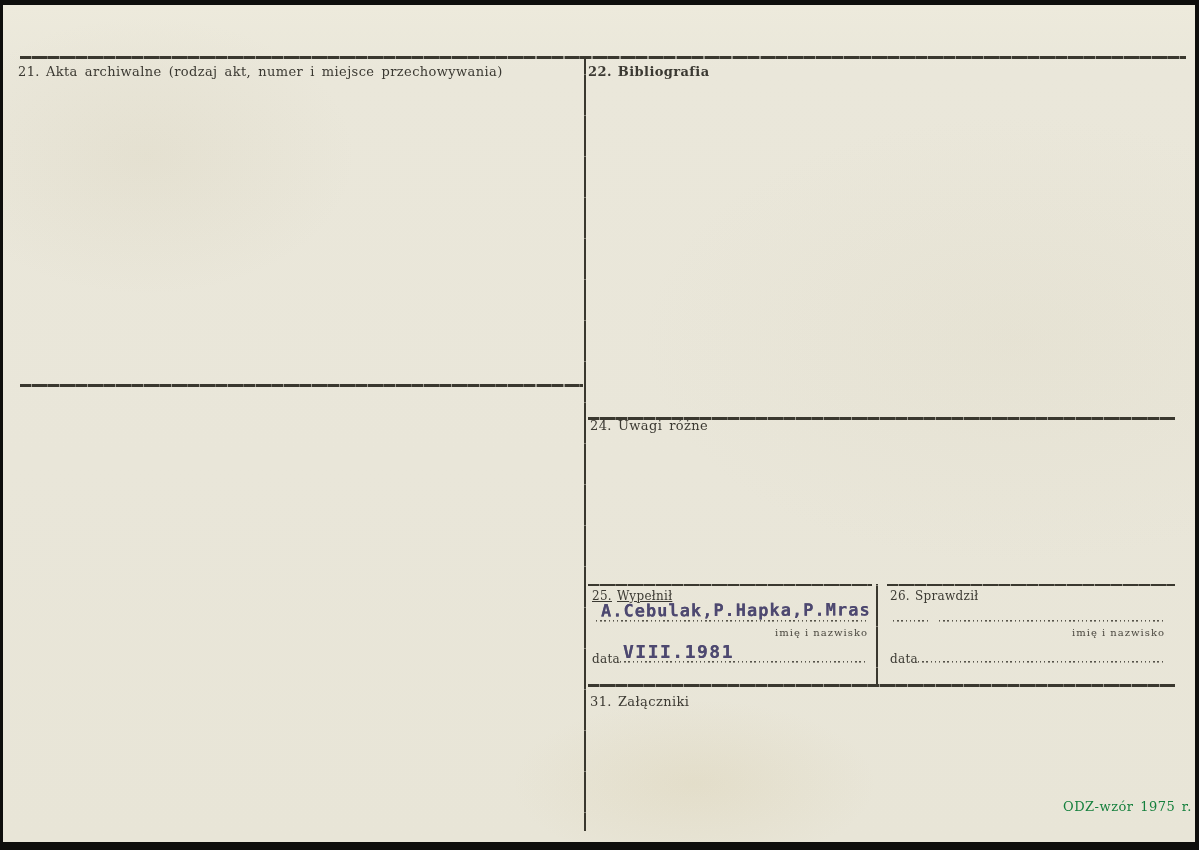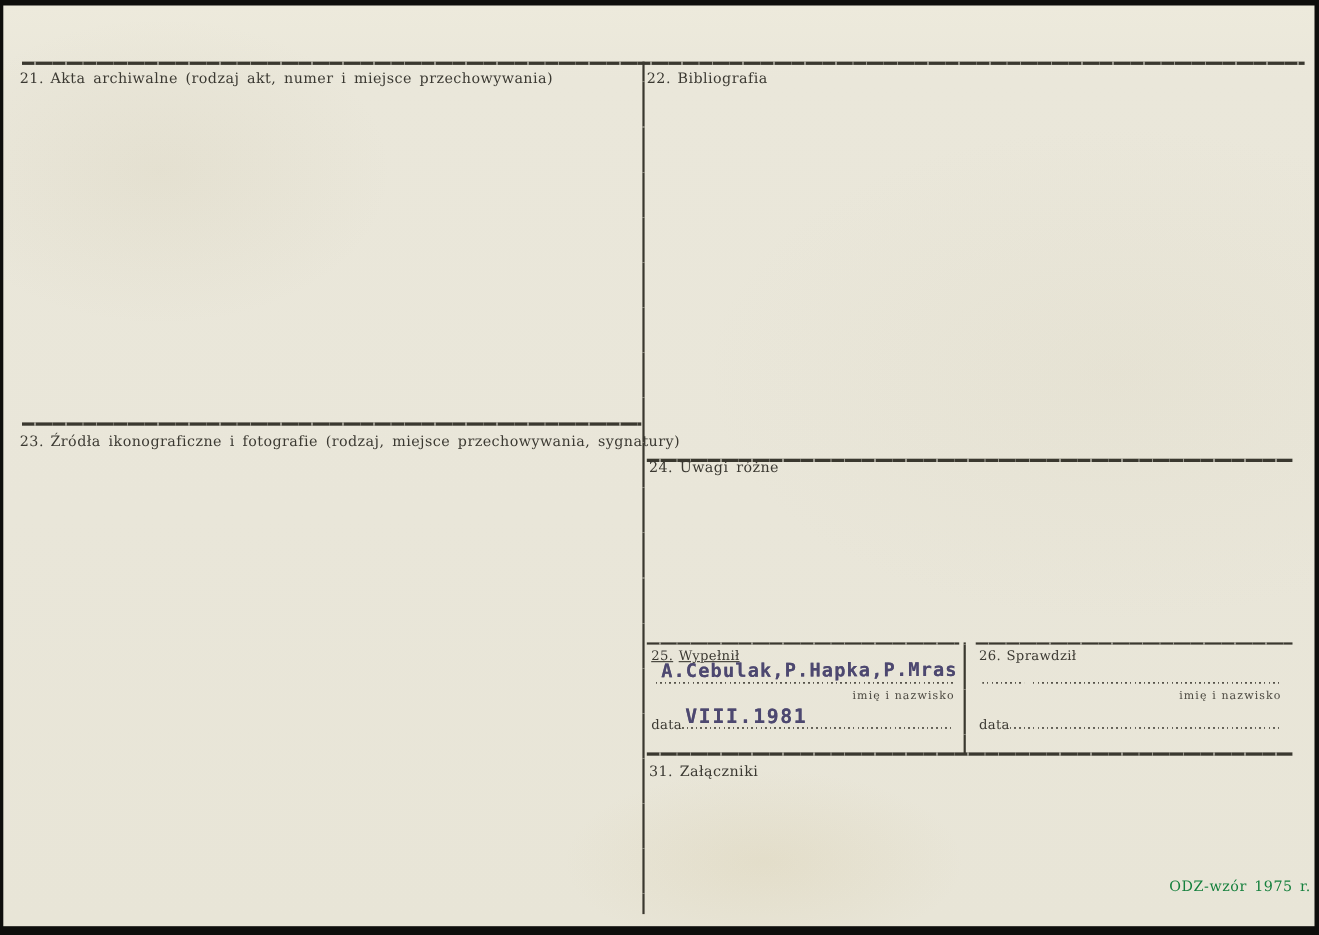--- a/index.html
+++ b/index.html
@@ -92,28 +92,25 @@
   <div class="rule" style="left:588px;top:584px;width:284px;height:2px;"></div>
   <div class="rule" style="left:887px;top:584px;width:288px;height:2px;"></div>
   <div class="rule v" style="left:876px;top:584px;width:2px;height:102px;"></div>
   <div class="rule" style="left:588px;top:684px;width:587px;height:3px;"></div>
 
   <div class="sec-label" style="left:18px;top:64px;">
     <span class="num">21.</span><span>Akta archiwalne (rodzaj akt, numer i miejsce przechowywania)</span>
   </div>
   <div style="position:absolute;left:18px;top:90px;width:560px;height:290px;"></div>
 
-  <div class="sec-label" style="left:588px;top:64px;">
+  <div class="sec-label" style="left:588px;top:64px;font-weight:bold;">
     <span class="num">22.</span><span>Bibliografia</span>
   </div>
   <div style="position:absolute;left:588px;top:90px;width:590px;height:320px;"></div>
 
-  <div class="sec-label" style="left:18px;top:394px;">
-    <span class="num">23.</span><span>Źródła ikonograficzne i fotografie (rodzaj, miejsce przechowywania, sygnatury)</span>
-  </div>
   <div style="position:absolute;left:18px;top:420px;width:560px;height:400px;"></div>
 
   <div class="sec-label" style="left:590px;top:418px;">
     <span class="num">24.</span><span>Uwagi różne</span>
   </div>
   <div style="position:absolute;left:588px;top:455px;width:590px;height:125px;"></div>
 
   <div class="small-label" style="left:592px;top:589px;text-decoration:underline;">
     <span class="num" style="margin-right:5px;">25.</span><span>Wypełnił</span>
   </div>

